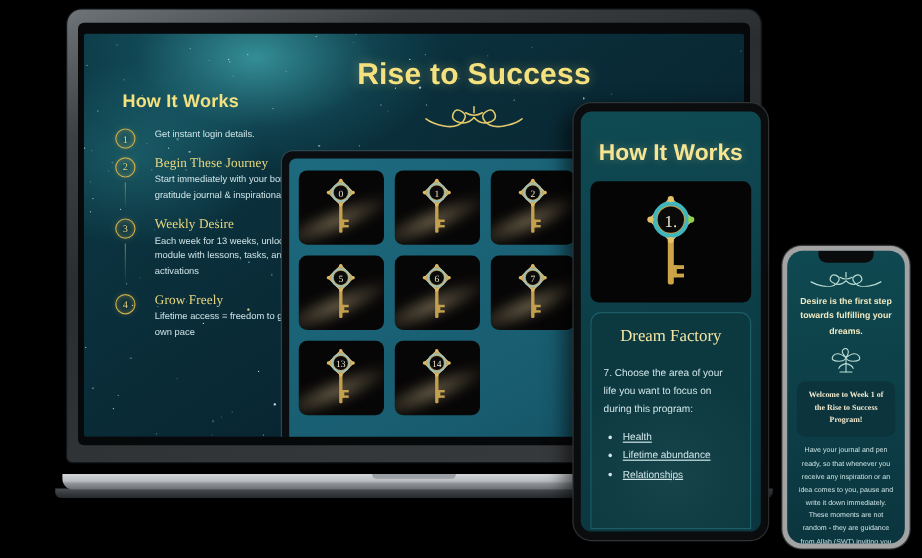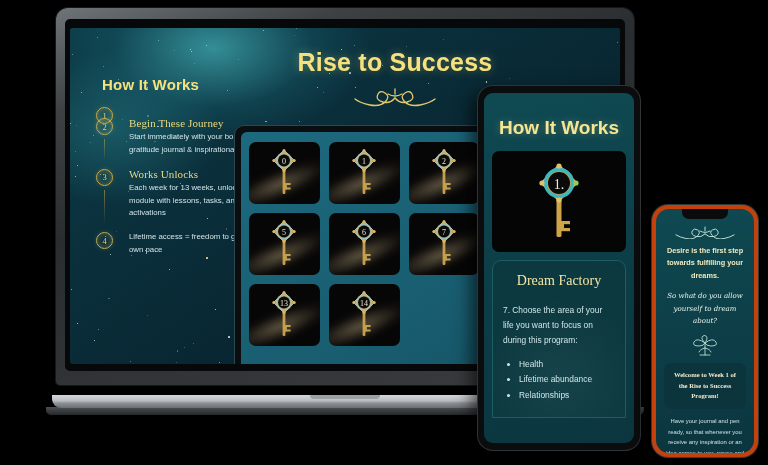--- a/index.html
+++ b/index.html
@@ -124,39 +124,39 @@
   }
   .tb-mail .wings { color:#e3bf5c; }
   .tb-mail .mlabel { font-size:10px; font-weight:700; color:#f3e7b4; }
   .tb-mail .msub { font-size:4.6px; font-weight:700; color:#edd98e; text-align:center; line-height:1.5; }
   .tb-keybox {
     flex:1; background:#060505; border-radius:7px; position:relative; overflow:hidden;
     display:flex; align-items:center; justify-content:center;
   }
   .tb-card {
     margin-top:8px; background:#0c3840; border:1px solid #1e5c66;
-    border-radius:9px 9px 0 0; padding:12px 10px 0 10px; height:158px; position:relative; overflow:hidden;
+    border-radius:9px 9px 0 0; padding:12px 10px 0 10px; height:181px; position:relative; overflow:hidden;
   }
   .tb-card:before{
     content:""; position:absolute; inset:0;
     background: radial-gradient(circle at 50% 78%, rgba(255,255,255,.05) 0 1px, transparent 1px) ,
                 radial-gradient(circle at 50% 75%, rgba(160,210,210,.07), transparent 60%);
   }
   .tb-card h3 {
     text-align:center; font-family:"Liberation Serif", serif; font-size:14px;
     color:#f4e6a4; font-weight:400; margin-bottom:14px; position:relative;
   }
   .tb-card p { font-size:8.4px; line-height:1.78; color:#cfe6e8; position:relative; }
   .tb-card ul { margin:9px 0 0 16px; position:relative; }
-  .tb-card li { font-size:8.4px; line-height:1.85; color:#cfe6e8; }
+  .tb-card li { font-size:8.4px; line-height:1.85; color:#cfe6e8;text-decoration:underline; }
 
   
   #phone { position:absolute; left:652px; top:205px; width:106px; height:252px; }
   .ph-frame {
-    width:100%; height:100%; background:#c2410c; border-radius:16px; padding:4px;
+    width:100%; height:100%; background:#a3a3a3; border-radius:16px; padding:4px;
     box-shadow: 0 0 0 1px #34383a, -5px 5px 14px rgba(0,0,0,.7);
   }
   .ph-screen {
     width:100%; height:100%; border-radius:13px; overflow:hidden; position:relative;
     background: linear-gradient(175deg,#0f4951 0%,#0d3f48 50%,#0b353f 100%);
     padding:16px 7px 0 7px;
   }
   .notch {
     position:absolute; left:50%; top:0; transform:translateX(-50%);
     width:46px; height:10px; background:#0a0b0c; border-radius:0 0 7px 7px; z-index:3;
@@ -375,35 +375,37 @@
               </g>
             </svg>
           </div>
 
           <div class="sc-sub">How It Works</div>
 
           <div class="steps">
             <div class="step">
               <div class="rail"></div>
               <div class="num">1</div>
+              <div class="sdesc">Get instant login details.</div>
             </div>
             <div class="step">
               <div class="rail"></div>
               <div class="num">2</div>
               <div class="stitle">Begin These Journey</div>
               <div class="sdesc">Start immediately with your bonus, gratitude journal &amp; inspirational cards</div>
             </div>
             <div class="step">
               <div class="rail"></div>
               <div class="num">3</div>
-              <div class="stitle">Works Unlocks</div>
+              <div class="stitle">Weekly Desire</div>
               <div class="sdesc">Each week for 13 weeks, unlock a new module with lessons, tasks, and activations</div>
             </div>
             <div class="step">
               <div class="num">4</div>
+              <div class="stitle">Grow Freely</div>
               <div class="sdesc">Lifetime access = freedom to grow at your own pace</div>
             </div>
           </div>
 
           <div class="grid-panel">
             <div class="grid-inner" id="key-grid">
                 <div class="key-card">
                   <div class="smoke"></div>
                   <svg class="key-svg" viewBox="0 0 34 52">
                     <rect x="15.6" y="22" width="2.8" height="25" rx="1" fill="#c49f4d"></rect>
@@ -665,21 +667,20 @@
             <g fill="none" stroke="#b9dbd4" stroke-width="1" stroke-linecap="round">
               <path d="M36 9 q -4 4 -9 2.5 q -6 -2 -3.5 -6 q 1.6 -2.6 5 -0.6 q 3.4 2 0.4 5.6 q -4 4.6 -12 3 q -6 -1.2 -10 -3.6"></path>
               <path d="M36 9 q 4 4 9 2.5 q 6 -2 3.5 -6 q -1.6 -2.6 -5 -0.6 q -3.4 2 -0.4 5.6 q 4 4.6 12 3 q 6 -1.2 10 -3.6"></path>
               <path d="M31 6 q 5 3 10 0"></path>
               <path d="M36 2 v4"></path>
             </g>
           </svg>
         </div>
 
         <div class="ph-bold">Desire is the first step towards fulfilling your dreams.</div>
-        <div class="ph-script">So what do you allow yourself to dream about?</div>
 
         <div class="ph-orn">
           <svg width="36" height="22" viewBox="0 0 36 22">
             <g fill="none" stroke="#b9dbd4" stroke-width=".9" stroke-linecap="round">
               <path d="M18 8 q -8 -6 -11 -1 q -2 4 5 4 q 5 0 6 -3z"></path>
               <path d="M18 8 q 8 -6 11 -1 q 2 4 -5 4 q -5 0 -6 -3z"></path>
               <path d="M18 8 q -5 -5 -2 -7 q 2 -1.4 3.4 0.4 q 1.6 2.4 -1.4 6.6z"></path>
               <path d="M18 9 v11"></path>
               <path d="M18 13 q -5 1 -6 4"></path>
               <path d="M18 13 q 5 1 6 4"></path>

